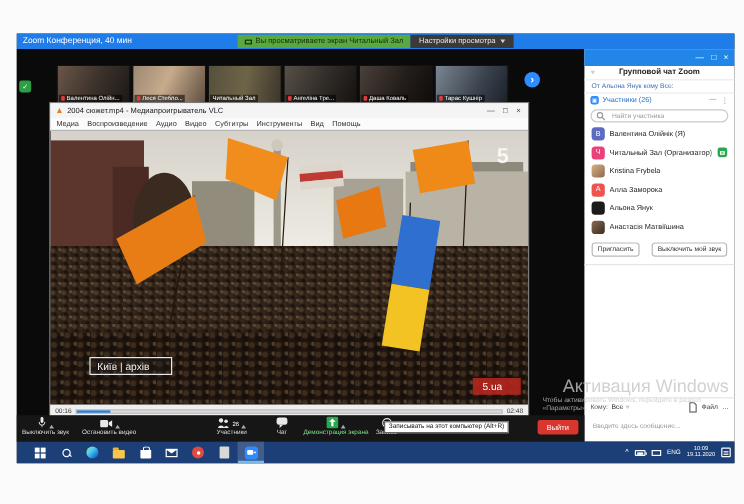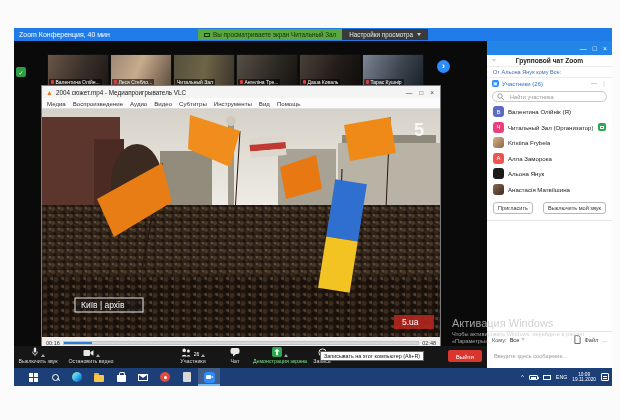--- a/index.html
+++ b/index.html
@@ -81,21 +81,21 @@
   .panel-fill{flex:1;}
   .compose{flex:0 0 auto;border-top:1px solid #e4e4e4;padding:3px 5px 6px;}
   .compose .row1{display:flex;align-items:center;gap:3px;font-size:5.6px;color:#555;}
   .compose .tov{color:#222;display:flex;align-items:center;gap:2px;}
   .compose .right{margin-left:auto;display:flex;align-items:center;gap:4px;color:#444;}
   .compose input{border:none;outline:none;background:transparent;width:100%;font-size:5.6px;color:#555;margin-top:4px;font-family:inherit;}
   .compose input::placeholder{color:#9a9a9a;}
 
   
   .activation{position:absolute;left:452px;top:317px;width:165px;z-index:40;pointer-events:none;color:var(--watermark-gray,#c3c3c3);opacity:.8;}
-  .activation .l1{font-size:11px;line-height:12px;}
+  .activation .l1{font-size:15px;line-height:12px;margin-left:17px;}
   .activation .l2{font-size:5.6px;line-height:7px;margin-top:2px;}
 
   
   .taskbar{position:absolute;left:0;right:0;bottom:0;height:18px;background:var(--taskbar-blue,#1d3f77);display:flex;align-items:center;padding-left:8px;z-index:30;}
   .tcell{width:22px;height:18px;display:flex;align-items:center;justify-content:center;flex:0 0 auto;}
   .tcell.active{background:rgba(255,255,255,.16);box-shadow:inset 0 -2px 0 #76b9ed;}
   .starticon{display:grid;grid-template-columns:4px 4px;grid-template-rows:4px 4px;gap:1px;}
   .starticon b{background:#fff;}
   .searchicon{width:7px;height:7px;position:relative;}
   .searchicon::before{content:"";position:absolute;left:0;top:0;width:5px;height:5px;border:1px solid #fff;border-radius:50%;}

